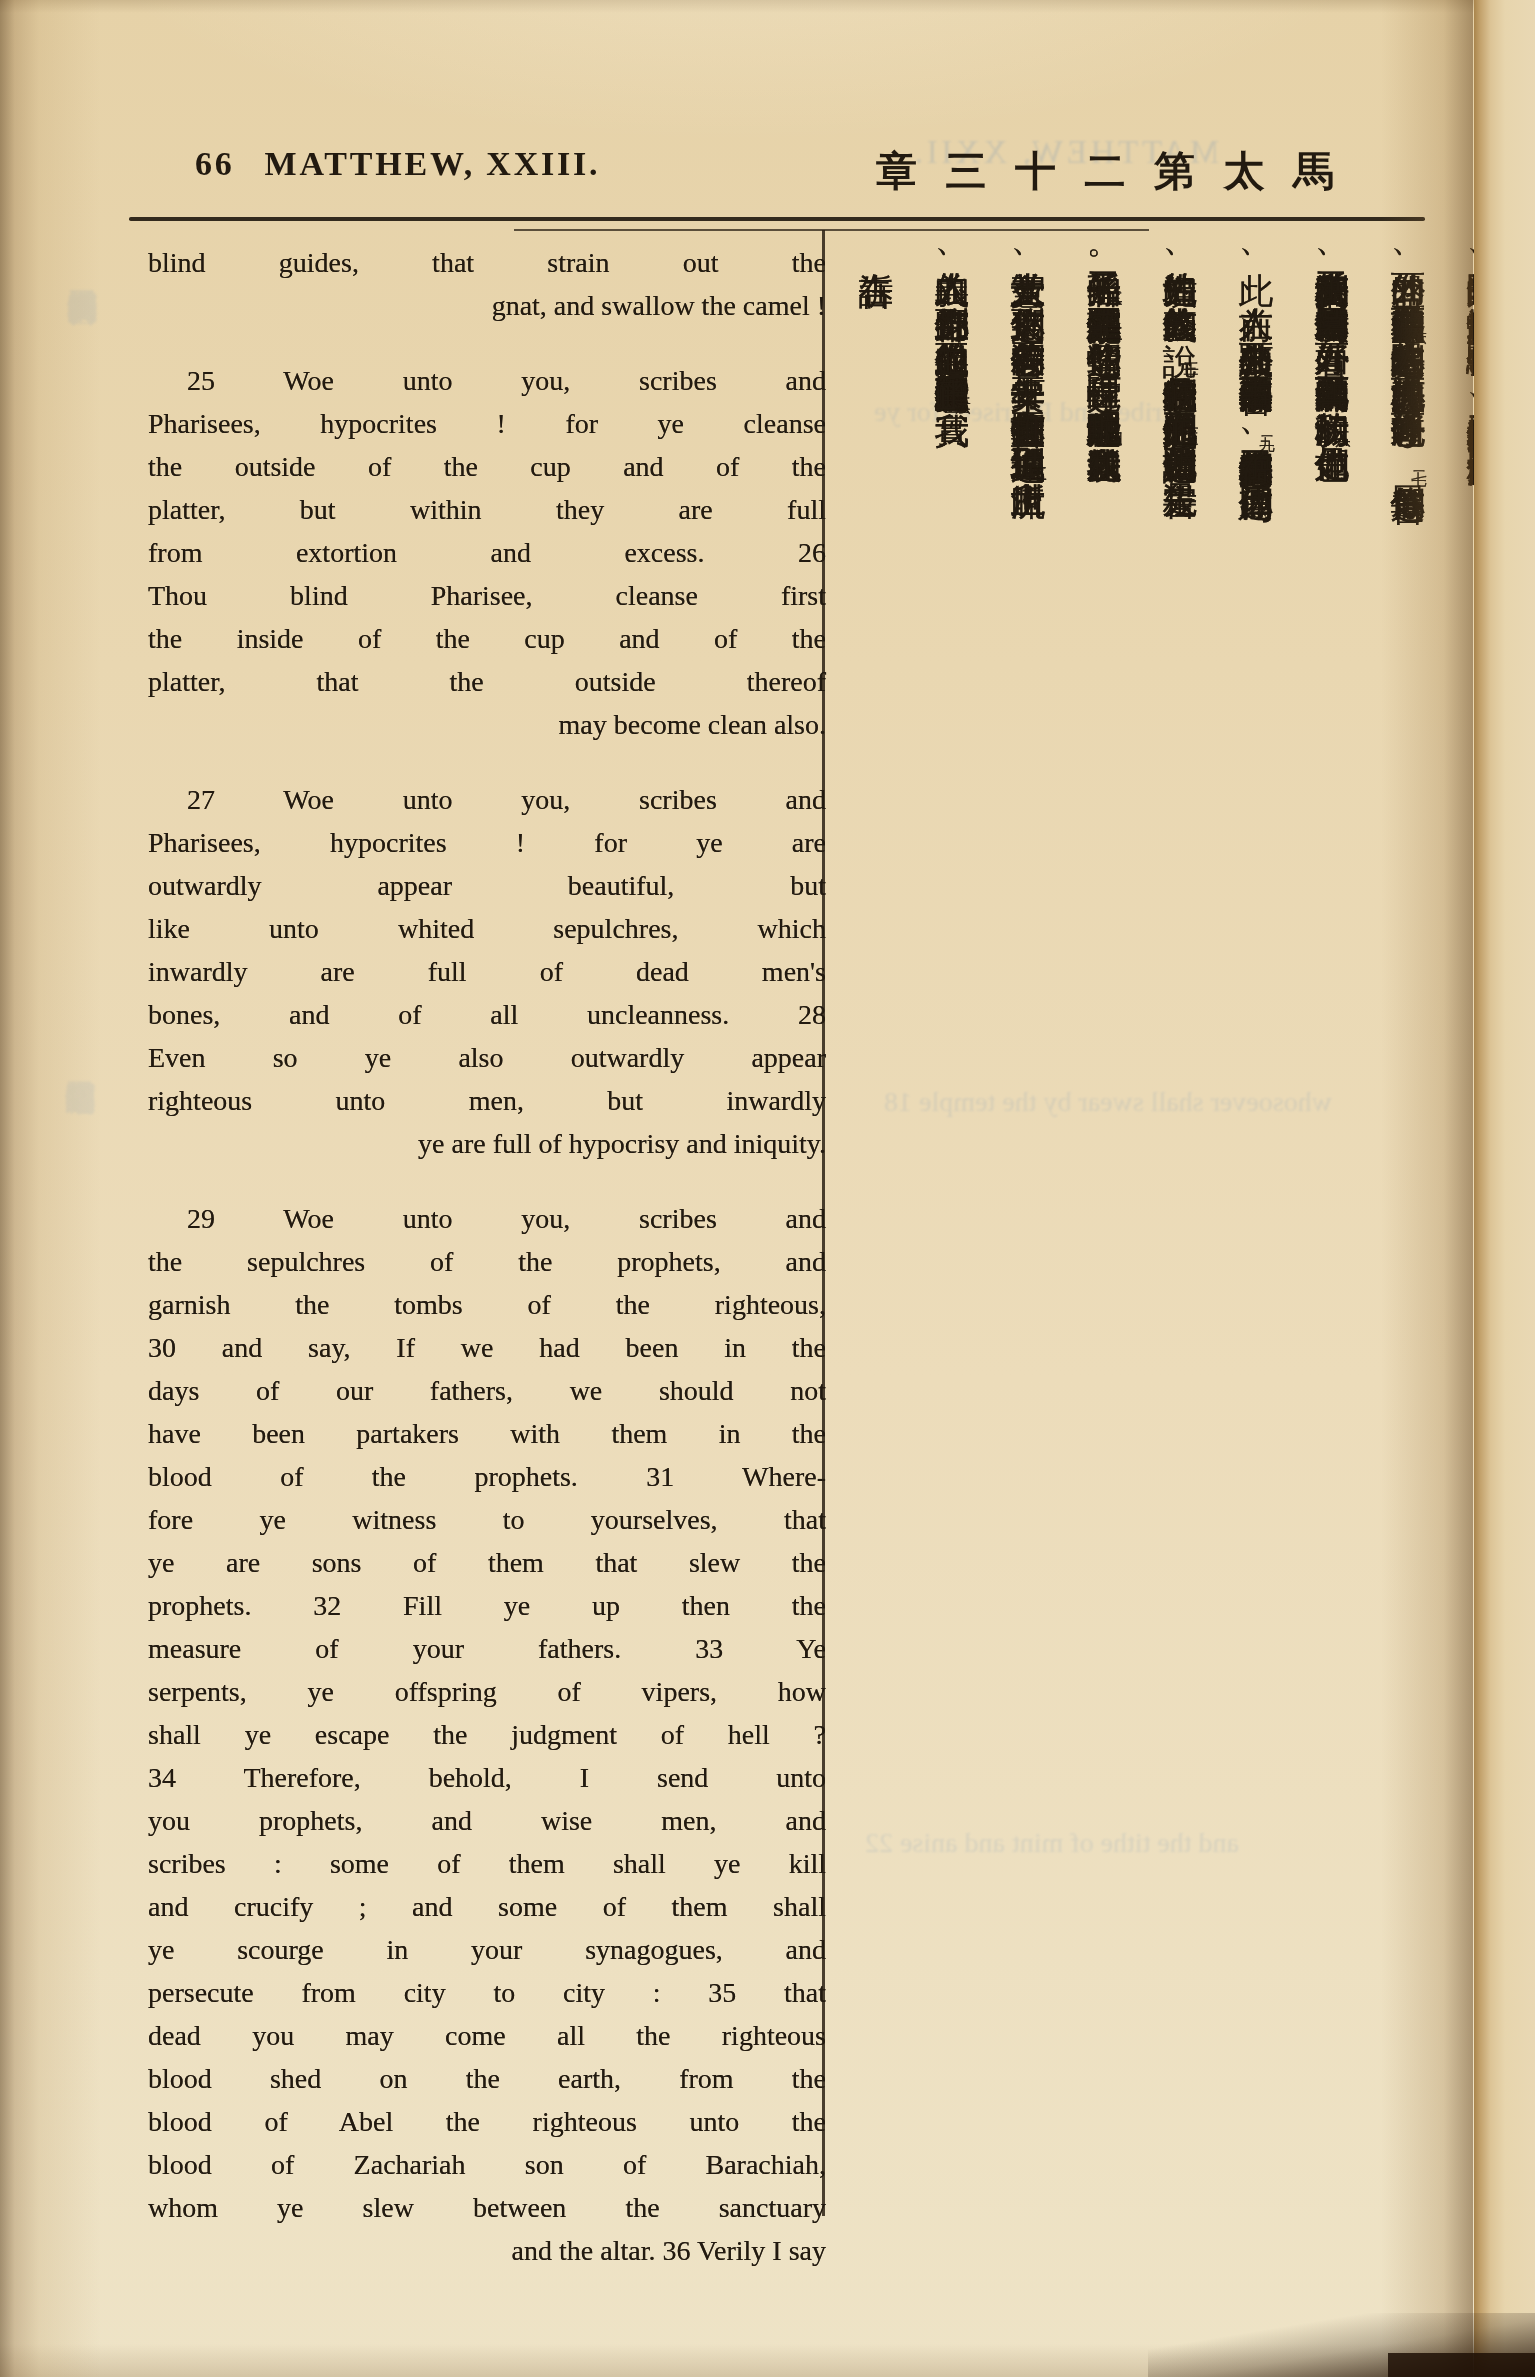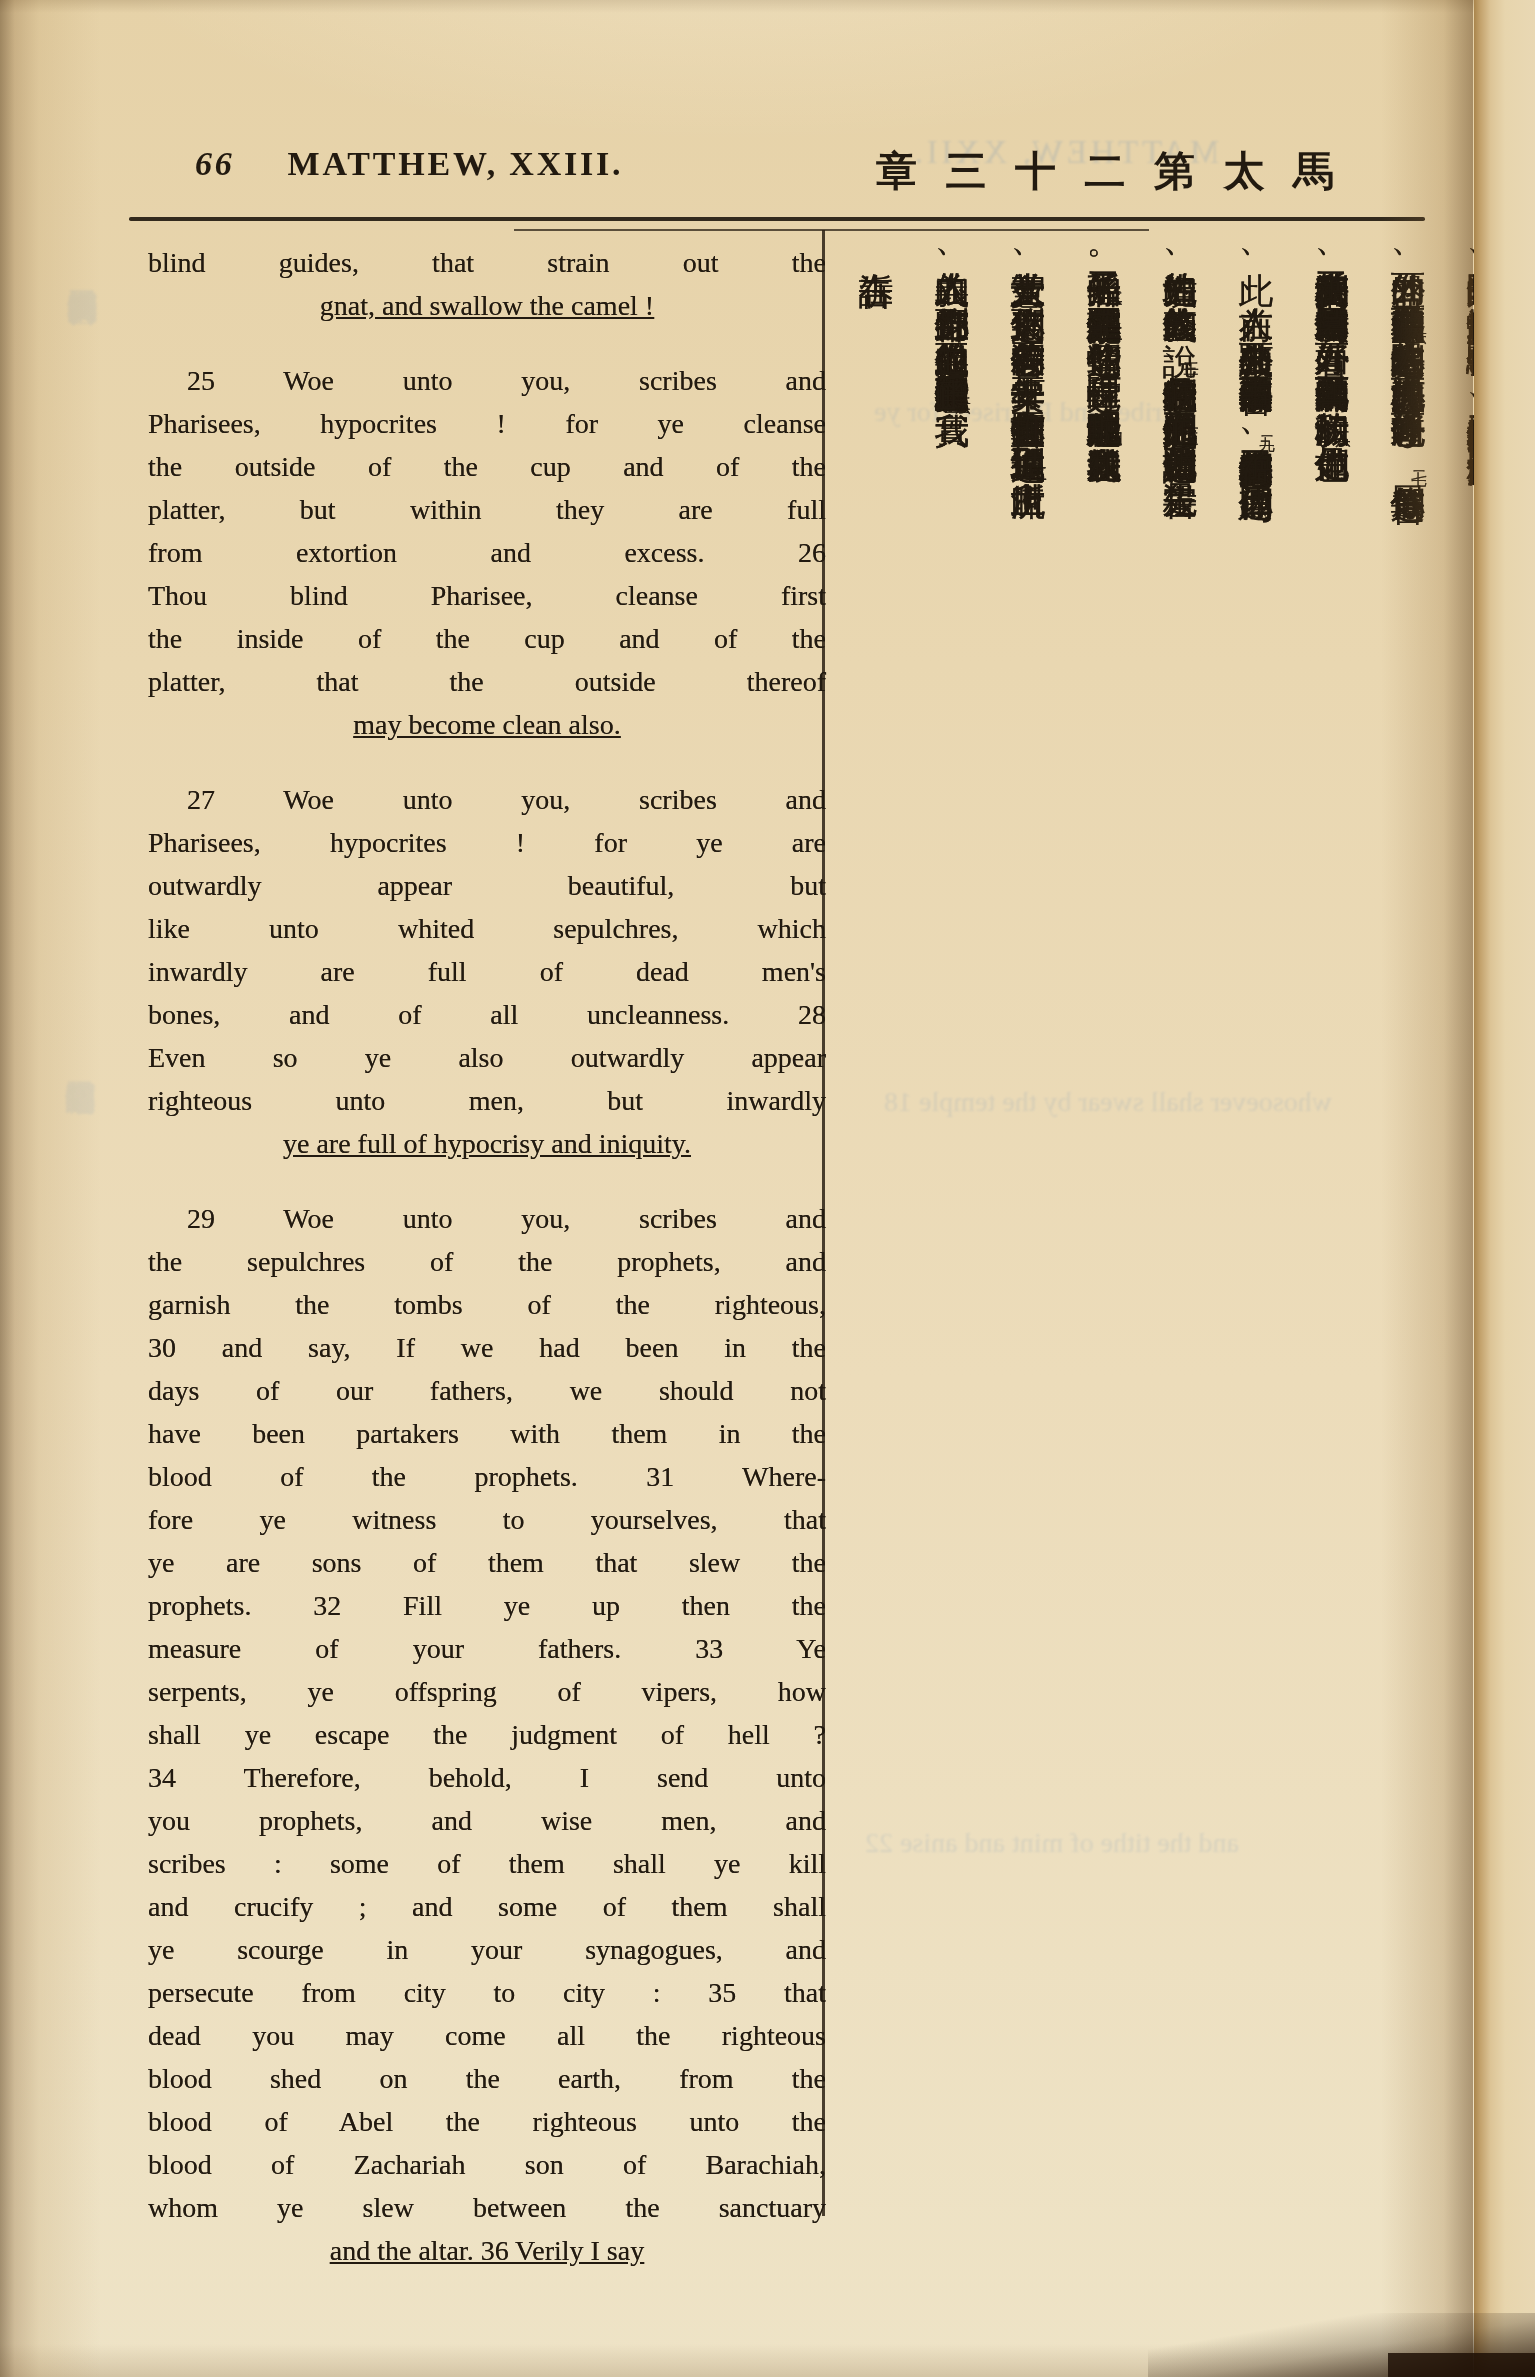--- a/index.html
+++ b/index.html
@@ -17,34 +17,34 @@
   .curve-shadow{position:absolute;top:0;left:1381px;width:92px;height:100%;
     background:linear-gradient(90deg, rgba(0,0,0,0), rgba(150,112,58,.26) 68%, rgba(96,64,26,.48) 100%);}
   .adjacent-page{position:absolute;top:0;right:0;width:61px;height:100%;
     background:linear-gradient(90deg,#a9854c 0px,#c3a26c 6.4px,#dcc496 16.6px,#e7d5ad 31px,#e9d8b4 100%);}
   .corner-shadow{position:absolute;right:0;bottom:0;width:387px;height:64px;
     background:linear-gradient(to top left, rgba(34,19,7,.92), rgba(34,19,7,.25) 45%, rgba(0,0,0,0) 72%);}
   .bottom-strip{position:absolute;right:0;bottom:0;width:147px;height:24px;background:rgba(30,17,6,.85);}
 
   
   .hdr-left{position:absolute;left:195px;top:145px;font-size:34px;font-weight:700;letter-spacing:2.8px;white-space:nowrap;}
-  .hdr-left .pgnum{margin-right:53px;font-style:italic;}
+  .hdr-left .pgnum{margin-right:30px;}
   .hdr-right{position:absolute;left:876px;top:144px;font-size:41px;font-weight:700;letter-spacing:28.5px;white-space:nowrap;
     font-family:"Liberation Serif",serif;}
 
   .rule-main{position:absolute;left:129px;top:217px;width:1296px;height:3.7px;background:#241b10;border-radius:1.8px;opacity:.92;}
   .rule-sub{position:absolute;left:514px;top:229px;width:635px;height:1.8px;background:#2b2114;opacity:.75;}
   .divider{position:absolute;left:822px;top:230px;width:2.8px;height:1986px;background:#2b2114;opacity:.85;}
 
   
   .eng{position:absolute;left:148px;top:241px;width:678px;font-size:28px;line-height:43px;
        text-shadow:0 0 0.6px rgba(30,22,12,.75);}
   .eline{height:43px;white-space:nowrap;}
   .eline.jl{text-align:justify;text-align-last:justify;white-space:normal;}
-  .eline.ll{text-align:center;white-space:normal;text-decoration:underline;}
+  .eline.ll{text-align:right;white-space:normal;}
   .eline.ind{text-indent:39px;margin-top:32px;}
 
   
   .chi{position:absolute;left:833px;top:245px;width:688px;height:1977px;overflow:hidden;
        writing-mode:vertical-rl;font-size:35px;letter-spacing:0;
        font-family:"Liberation Serif",serif;text-shadow:0 0 0.6px rgba(30,22,12,.7);}
   .ccol{width:76px;line-height:76px;height:100%;}
   .vnum{font-size:15.6px;letter-spacing:0;position:relative;left:12px;opacity:.95;}
   .pname{border-right:2.8px solid rgba(40,30,16,.8);}
 

